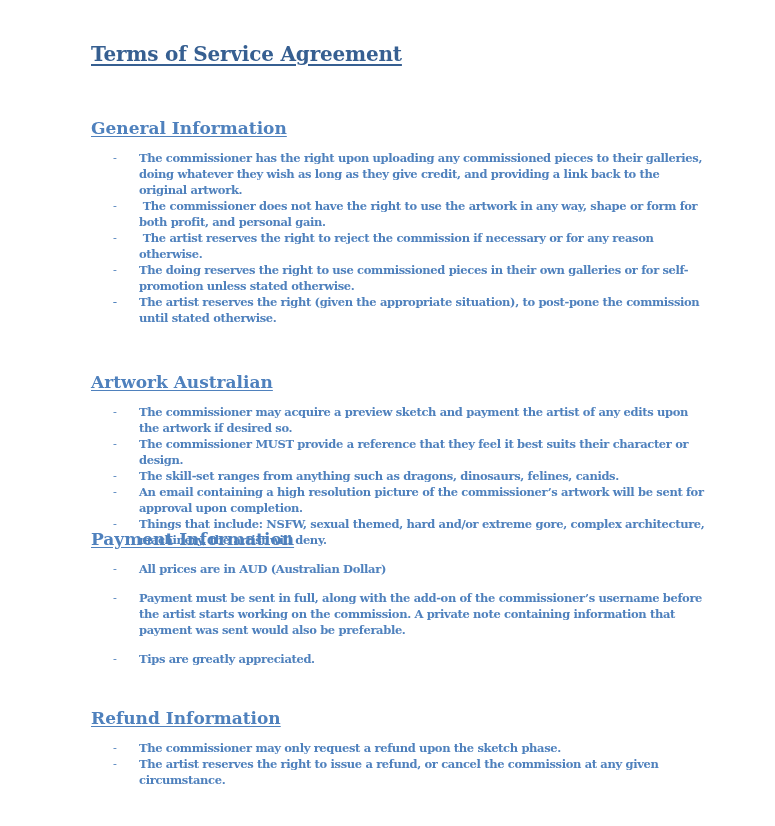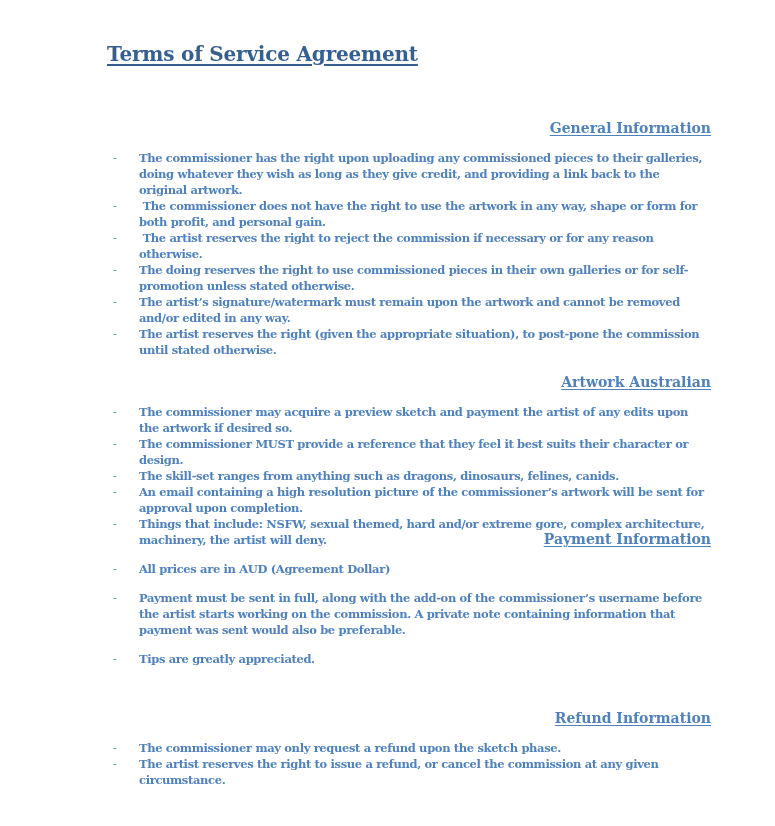--- a/index.html
+++ b/index.html
@@ -15,46 +15,45 @@
       font-family: "DejaVu Serif", serif;
     }
     .page {
       position: absolute;
       left: 91px;
       top: 42px;
       width: 620px;
     }
     .doc-title {
       position: absolute;
-      left: 16px;
+      left: 0;
       top: 0;
       margin: 0;
       font-size: 20px;
       font-weight: bold;
       color: #365f91;
       text-decoration: underline;
       text-underline-offset: 3px;
       letter-spacing: -0.2px;
       white-space: nowrap;
     }
     .section {
       position: absolute;
       left: 0;
       width: 620px;
     }
     .section-heading {
       margin: 0;
-      font-size: 14px;
+      font-size: 17px;
       font-weight: bold;
       color: #4f81bd;
       text-decoration: underline;
       text-underline-offset: 2px;
       line-height: 14px;
       white-space: nowrap;
-      text-align: right;
     }
     .bullet-list {
       list-style: none;
       margin: 0;
       padding: 0;
     }
     .bullet-item {
       position: relative;
       padding-left: 48px;
       font-size: 11.5px;
@@ -78,40 +77,40 @@
 
   <h1 class="doc-title">Terms of Service Agreement</h1>
 
   <div class="section" style="top:79px;">
     <h2 class="section-heading">General Information</h2>
     <ul class="bullet-list" style="margin-top:15px;">
       <li class="bullet-item"><span class="bullet-dash">-</span><span>The commissioner has the right upon uploading any commissioned pieces to their galleries, doing whatever they wish as long as they give credit, and providing a link back to the original artwork.</span></li>
       <li class="bullet-item"><span class="bullet-dash">-</span><span style="white-space:pre-wrap;text-align:right;"> The commissioner does not have the right to use the artwork in any way, shape or form for both profit, and personal gain.</span></li>
       <li class="bullet-item"><span class="bullet-dash">-</span><span style="white-space:pre-wrap;"> The artist reserves the right to reject the commission if necessary or for any reason otherwise.</span></li>
       <li class="bullet-item"><span class="bullet-dash">-</span><span>The doing reserves the right to use commissioned pieces in their own galleries or for self-promotion unless stated otherwise.</span></li>
-      <li class="bullet-item"><span class="bullet-dash">-</span><span>The artist’s signature/watermark must remain upon the artwork and cannot be removed and/or edited in any way.</span></li>
+      <li class="bullet-item"><span class="bullet-dash">-</span></li>
       <li class="bullet-item"><span class="bullet-dash">-</span><span>The artist reserves the right (given the appropriate situation), to post-pone the commission until stated otherwise.</span></li>
     </ul>
   </div>
 
   <div class="section" style="top:333px;">
     <h2 class="section-heading">Artwork Australian</h2>
     <ul class="bullet-list" style="margin-top:15px;">
       <li class="bullet-item"><span class="bullet-dash">-</span><span>The commissioner may acquire a preview sketch and payment the artist of any edits upon the artwork if desired so.</span></li>
       <li class="bullet-item"><span class="bullet-dash">-</span><span>The commissioner MUST provide a reference that they feel it best suits their character or design.</span></li>
       <li class="bullet-item"><span class="bullet-dash">-</span><span>The skill-set ranges from anything such as dragons, dinosaurs, felines, canids.</span></li>
       <li class="bullet-item"><span class="bullet-dash">-</span><span>An email containing a high resolution picture of the commissioner’s artwork will be sent for approval upon completion.</span></li>
       <li class="bullet-item"><span class="bullet-dash">-</span><span>Things that include: NSFW, sexual themed, hard and/or extreme gore, complex architecture, machinery, the artist will deny.</span></li>
     </ul>
   </div>
 
   <div class="section" style="top:490px;">
     <h2 class="section-heading">Payment Information</h2>
     <ul class="bullet-list spaced" style="margin-top:15px;">
-      <li class="bullet-item"><span class="bullet-dash">-</span><span>All prices are in AUD (Agreement Dollar)</span></li>
+      <li class="bullet-item"><span class="bullet-dash">-</span><span>All prices are in AUD (Australian Dollar)</span></li>
       <li class="bullet-item"><span class="bullet-dash">-</span><span>Payment must be sent in full, along with the add-on of the commissioner’s username before the artist starts working on the commission. A private note containing information that payment was sent would also be preferable.</span></li>
       <li class="bullet-item"><span class="bullet-dash">-</span><span>Tips are greatly appreciated.</span></li>
     </ul>
   </div>
 
   <div class="section" style="top:669px;">
     <h2 class="section-heading">Refund Information</h2>
     <ul class="bullet-list" style="margin-top:15px;">
       <li class="bullet-item"><span class="bullet-dash">-</span><span>The commissioner may only request a refund upon the sketch phase.</span></li>
       <li class="bullet-item"><span class="bullet-dash">-</span><span>The artist reserves the right to issue a refund, or cancel the commission at any given circumstance.</span></li>

